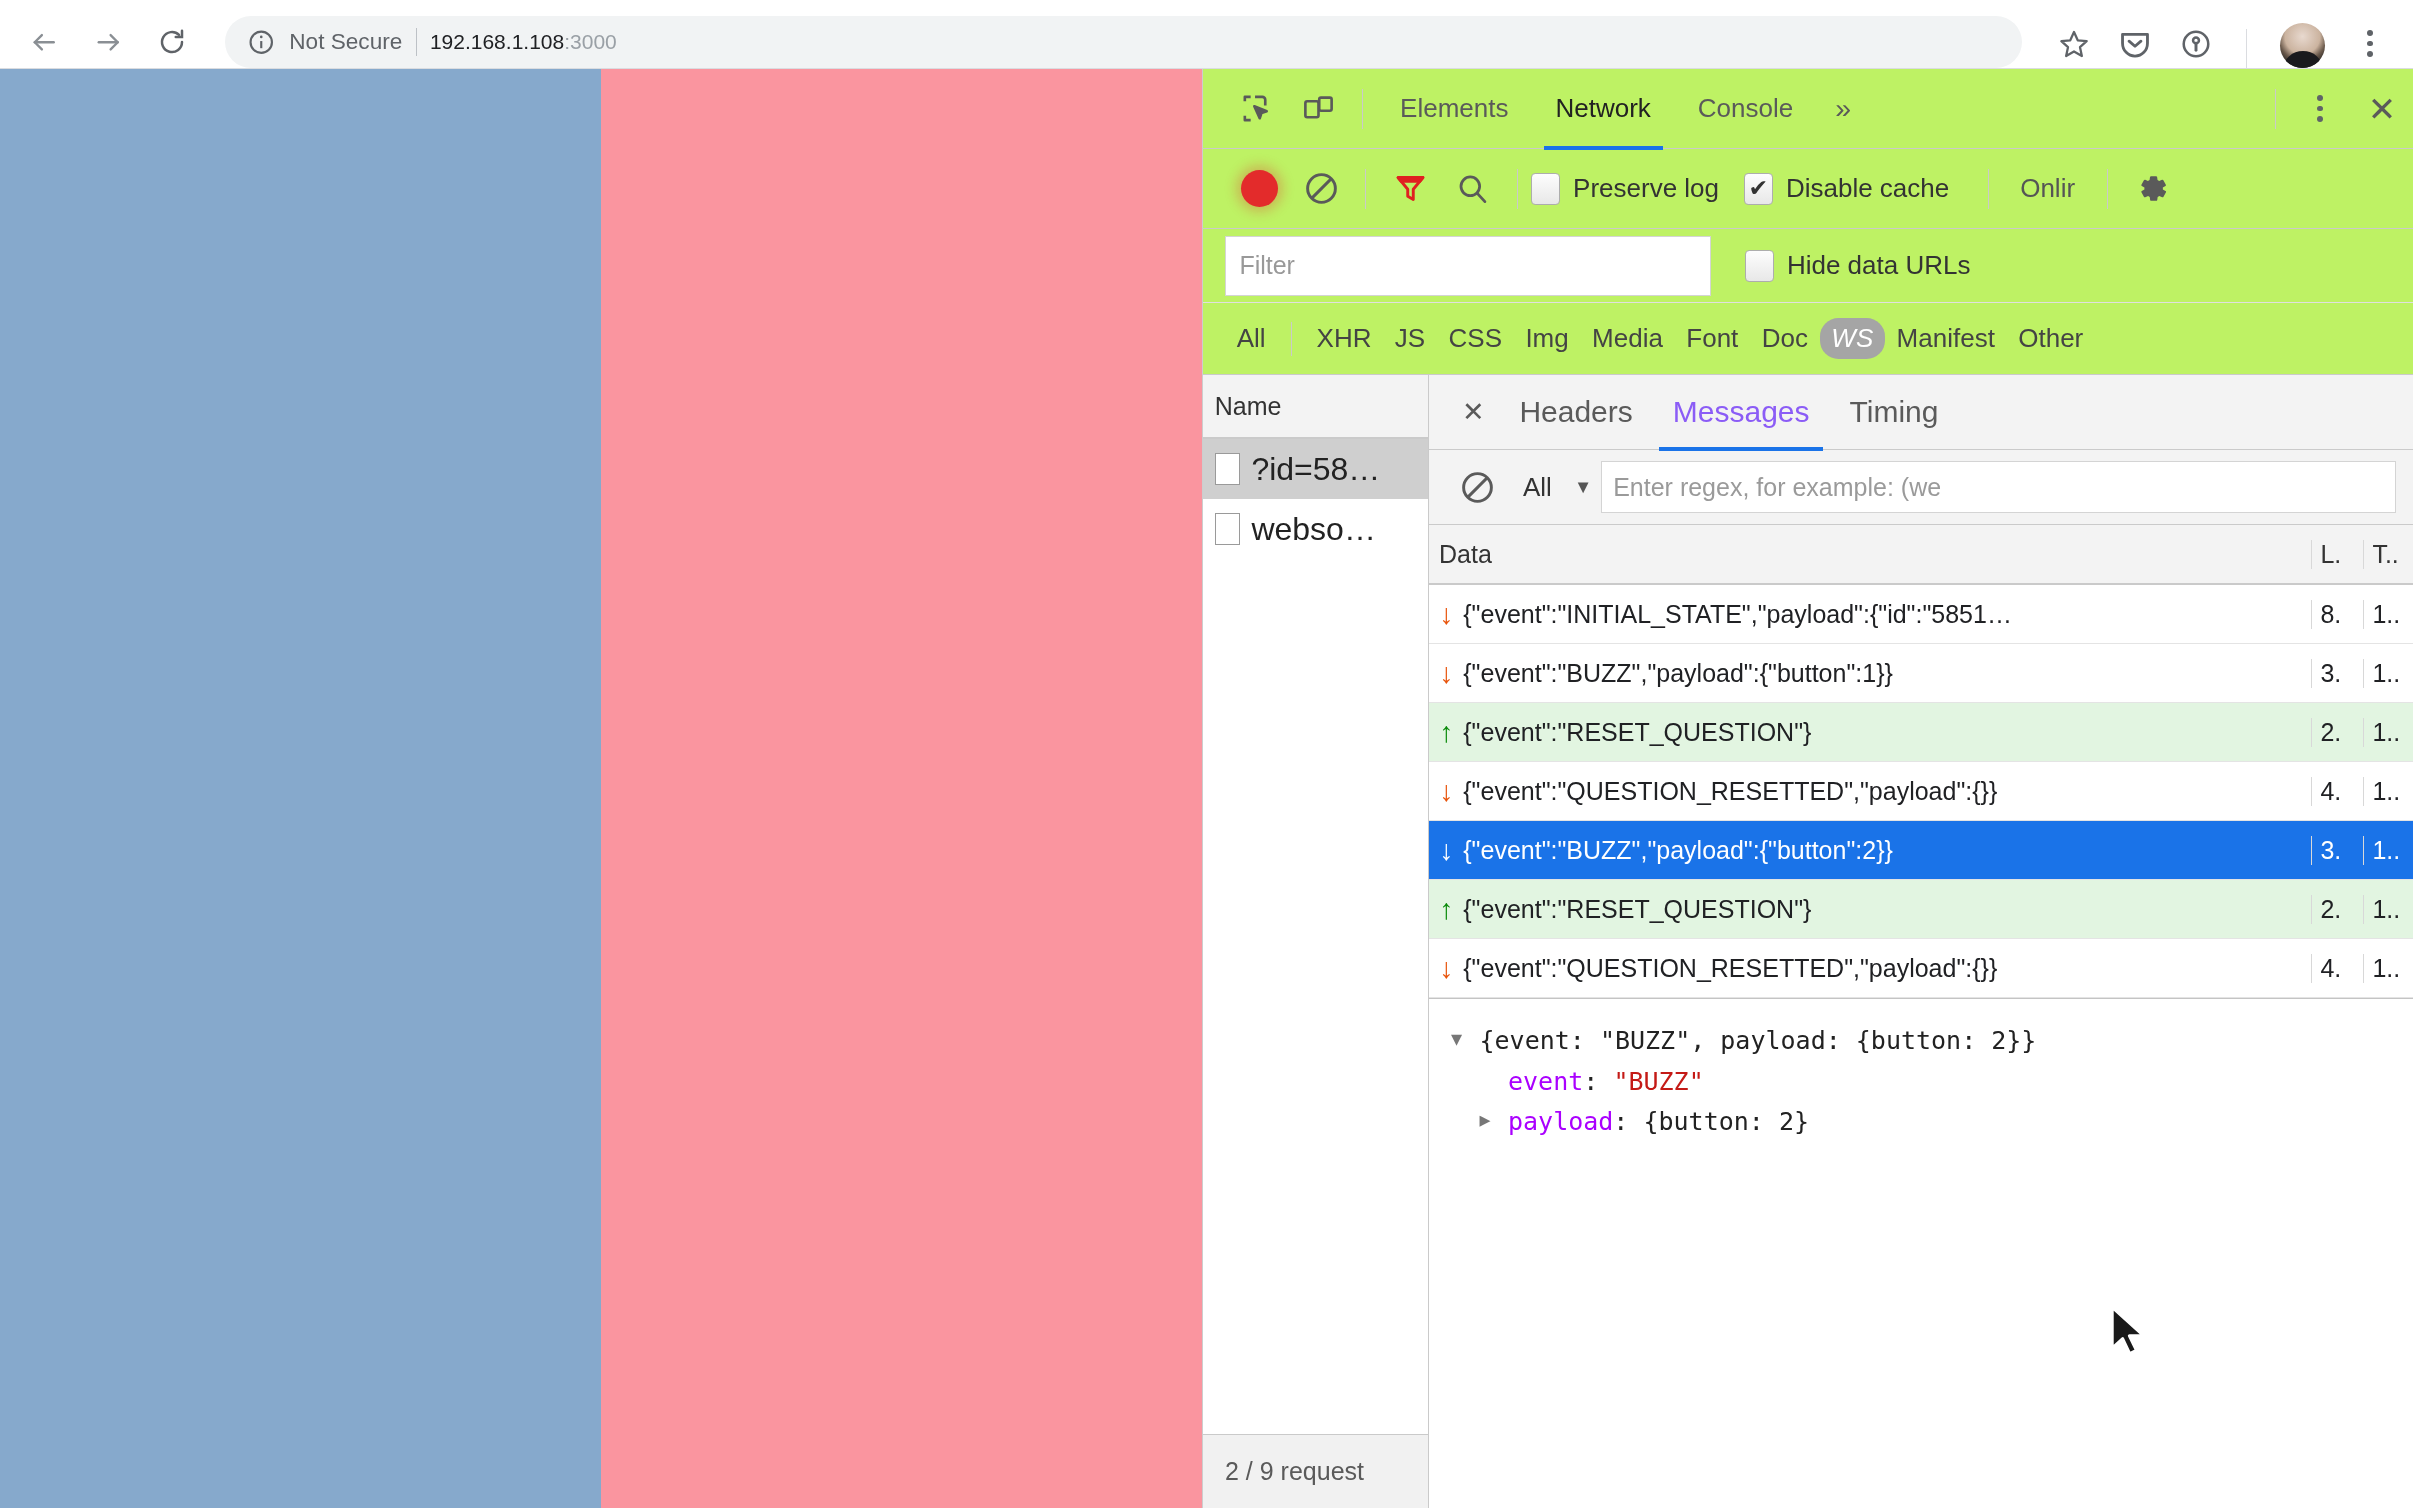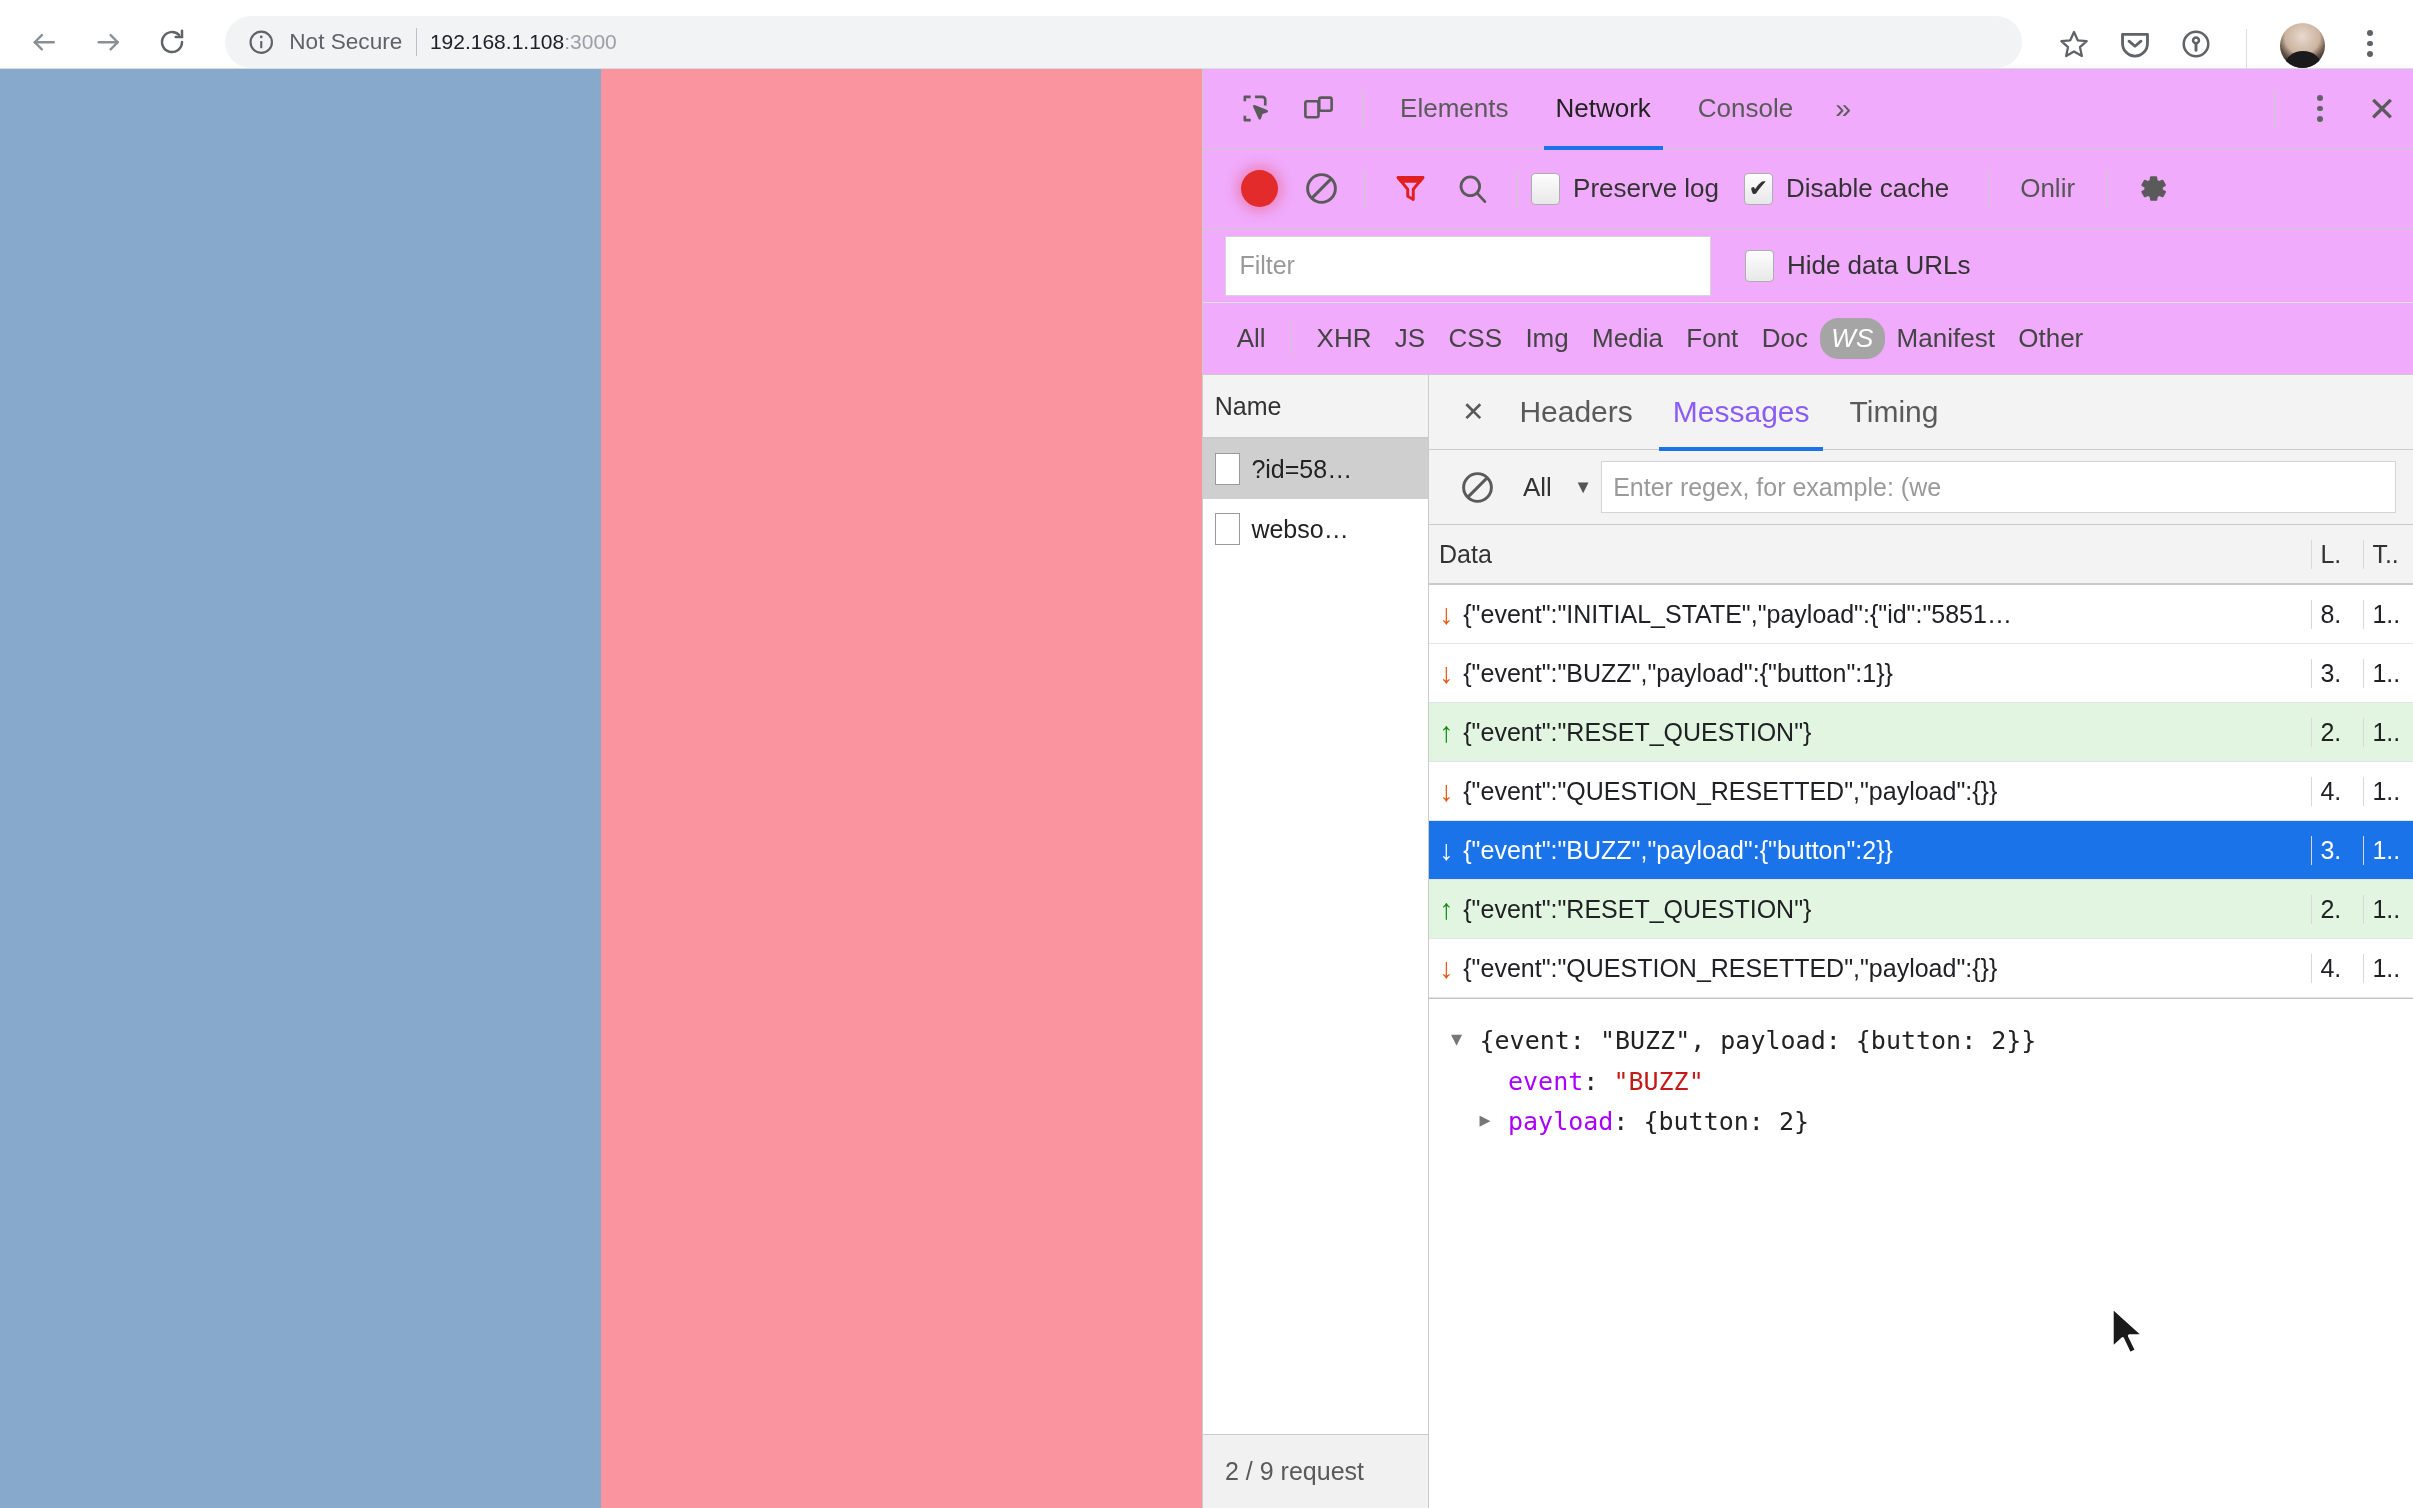--- a/index.html
+++ b/index.html
@@ -121,21 +121,21 @@
     background: #f3f3f3;
     display: flex; flex-direction: column;
     font-family: "Liberation Sans", sans-serif;
     color: #303942;
     border-left: 0.8px solid #cdcdcd;
   }
 
   .dt-row {
     display: flex; align-items: center;
     flex: 0 0 auto;
-    background: #f0abfc;
+    background: #bef264;
     text-align: center;
   }
 
   .dt-tabbar {
     height: 80px;
     padding-left: 22px;
     gap: 0;
     border-bottom: 1.7px solid #cacaca;
     position: relative;
   }
@@ -219,21 +219,21 @@
     background: #f3f3f3;
     display: flex; align-items: center;
     padding-left: 11.7px;
     font-size: 25px; color: #333;
     border-bottom: 2.5px double #cacaca;
   }
   .reqlist-body { flex: 1 1 auto; min-height: 0; background: #fff; }
   .req-item {
     height: 60px; display: flex; align-items: center;
     padding-left: 11.7px; gap: 11.7px;
-    font-size: 25px; color: #222;
+    font-size: 32px; color: #222;
     white-space: nowrap; overflow: hidden;
   }
   .req-item.selected { background: #cfcfcf; }
   .req-doc {
     width: 25px; height: 32px; background: #fff;
     border: 1.7px solid #9a9a9a; flex: 0 0 auto;
   }
   .reqlist-foot {
     height: 74px; flex: 0 0 auto;
     background: #f1f1f1;

